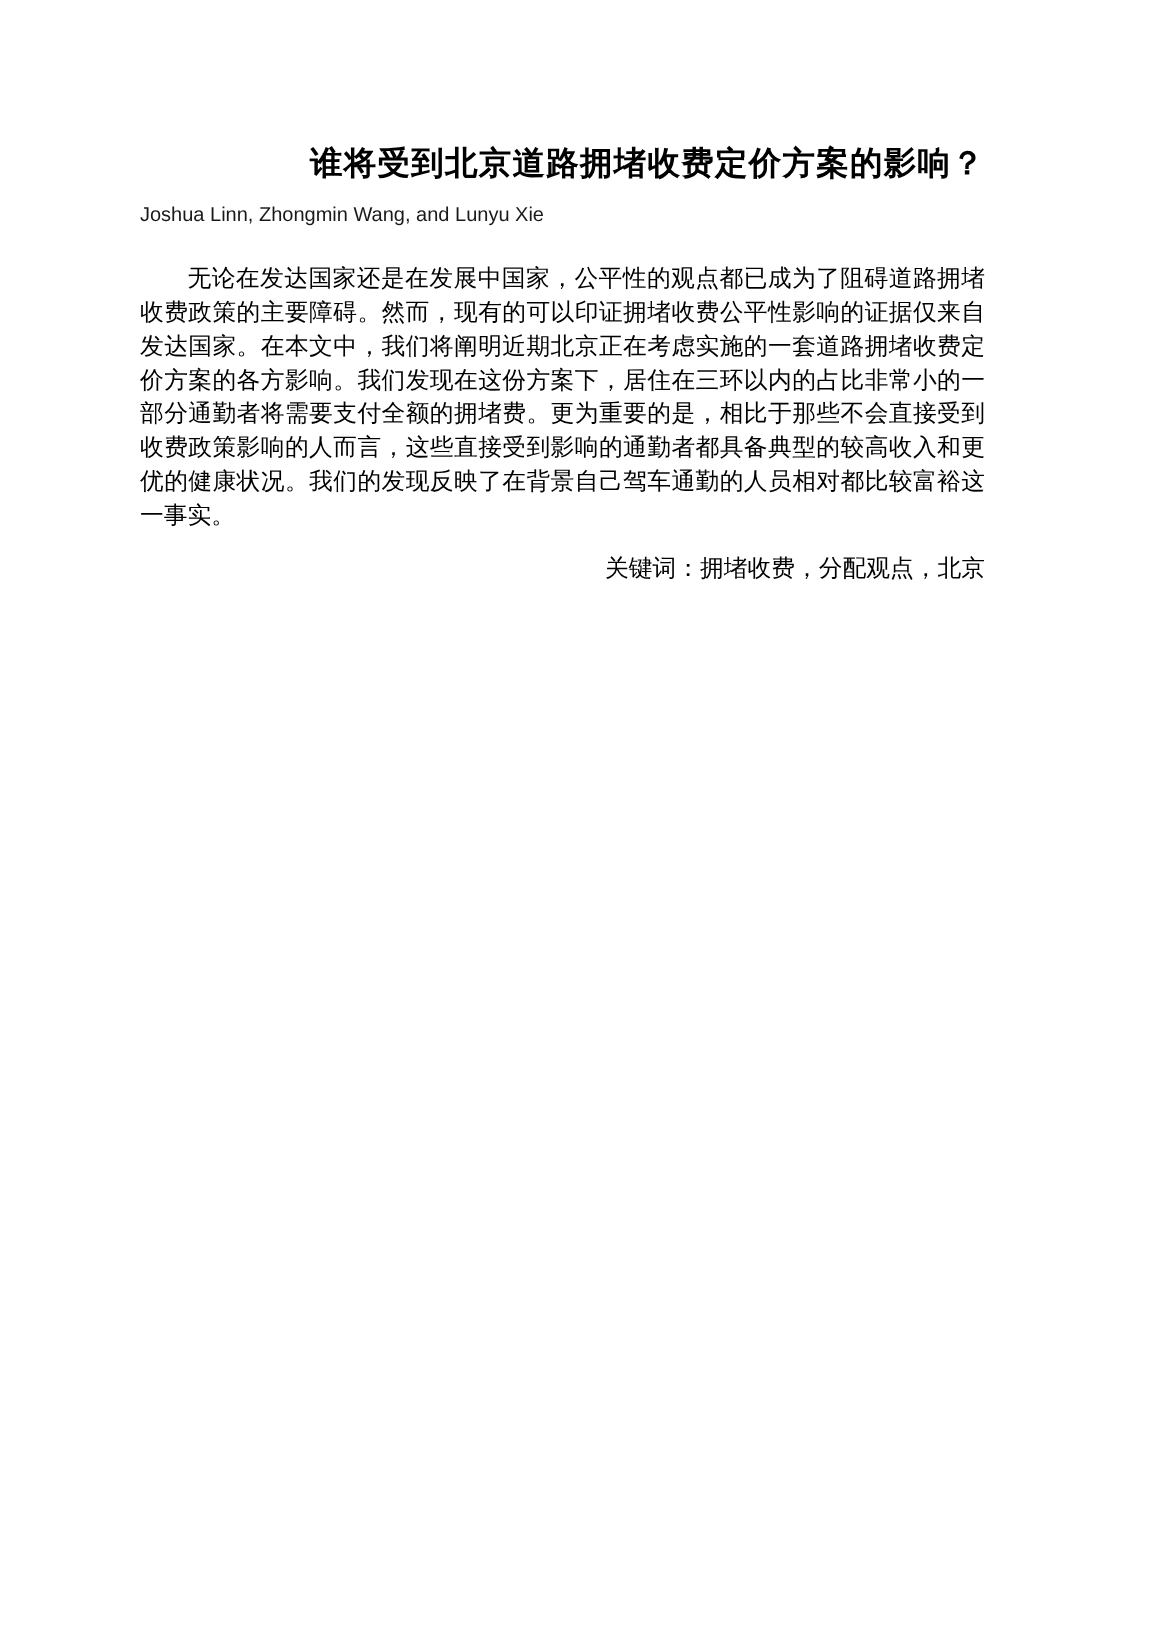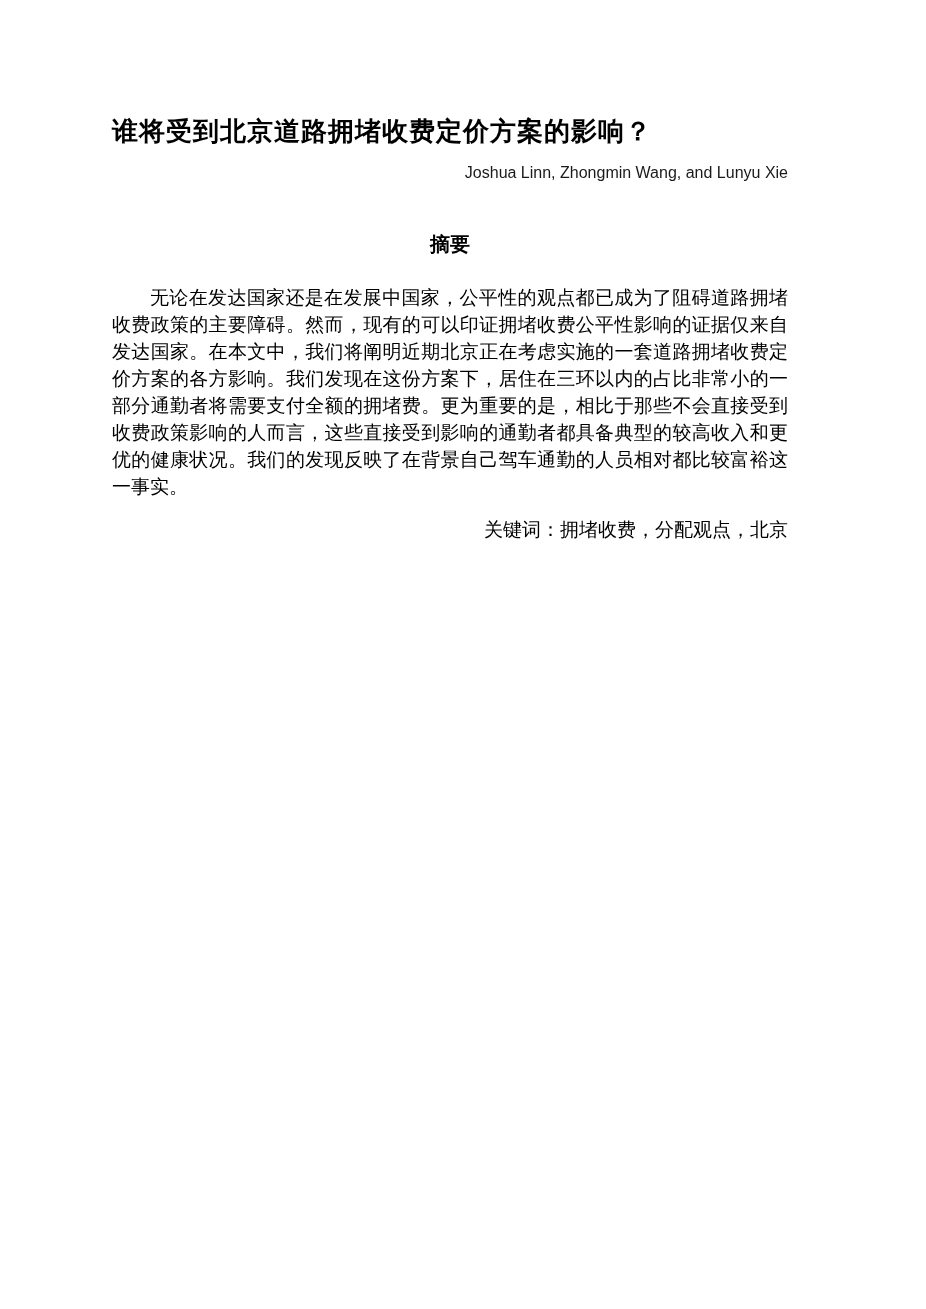--- a/index.html
+++ b/index.html
@@ -15,33 +15,33 @@
     color: #000000;
     overflow: hidden;
   }
   .content {
     margin-left: 112px;
     width: 676px;
   }
   .title {
     margin: 0;
     padding-top: 112px;
-    font-family: Liberation Sans, sans-serif;
+    font-family: Liberation Serif, serif;
     font-size: 26px;
     line-height: 38px;
     font-weight: bold;
-    text-align: left;
+    text-align: right;
     letter-spacing: 1px;
   }
   .authors {
     margin-top: 12px;
     font-family: "Liberation Sans", "DejaVu Sans", sans-serif;
     font-size: 16px;
     line-height: 22px;
-    text-align: right;
+    text-align: left;
     color: #1a1a1a;
   }
   .abstract-heading {
     margin: 46px 0 0 0;
     font-family: "Liberation Sans", "DejaVu Sans", sans-serif;
     font-size: 20px;
     line-height: 28px;
     font-weight: bold;
     text-align: center;
   }
@@ -61,17 +61,16 @@
     text-align: right;
   }
 </style>
 </head>
 <body>
 
 <div class="page">
   <div class="content">
     <h1 class="title">谁将受到北京道路拥堵收费定价方案的影响？</h1>
     <div class="authors">Joshua Linn, Zhongmin Wang, and Lunyu Xie</div>
-    <h2 class="abstract-heading">摘要</h2>
     <p class="abstract-text">无论在发达国家还是在发展中国家，公平性的观点都已成为了阻碍道路拥堵收费政策的主要障碍。然而，现有的可以印证拥堵收费公平性影响的证据仅来自发达国家。在本文中，我们将阐明近期北京正在考虑实施的一套道路拥堵收费定价方案的各方影响。我们发现在这份方案下，居住在三环以内的占比非常小的一部分通勤者将需要支付全额的拥堵费。更为重要的是，相比于那些不会直接受到收费政策影响的人而言，这些直接受到影响的通勤者都具备典型的较高收入和更优的健康状况。我们的发现反映了在背景自己驾车通勤的人员相对都比较富裕这一事实。</p>
     <p class="keywords">关键词：拥堵收费，分配观点，北京</p>
   </div>
 </div>
 
 </body></html>

